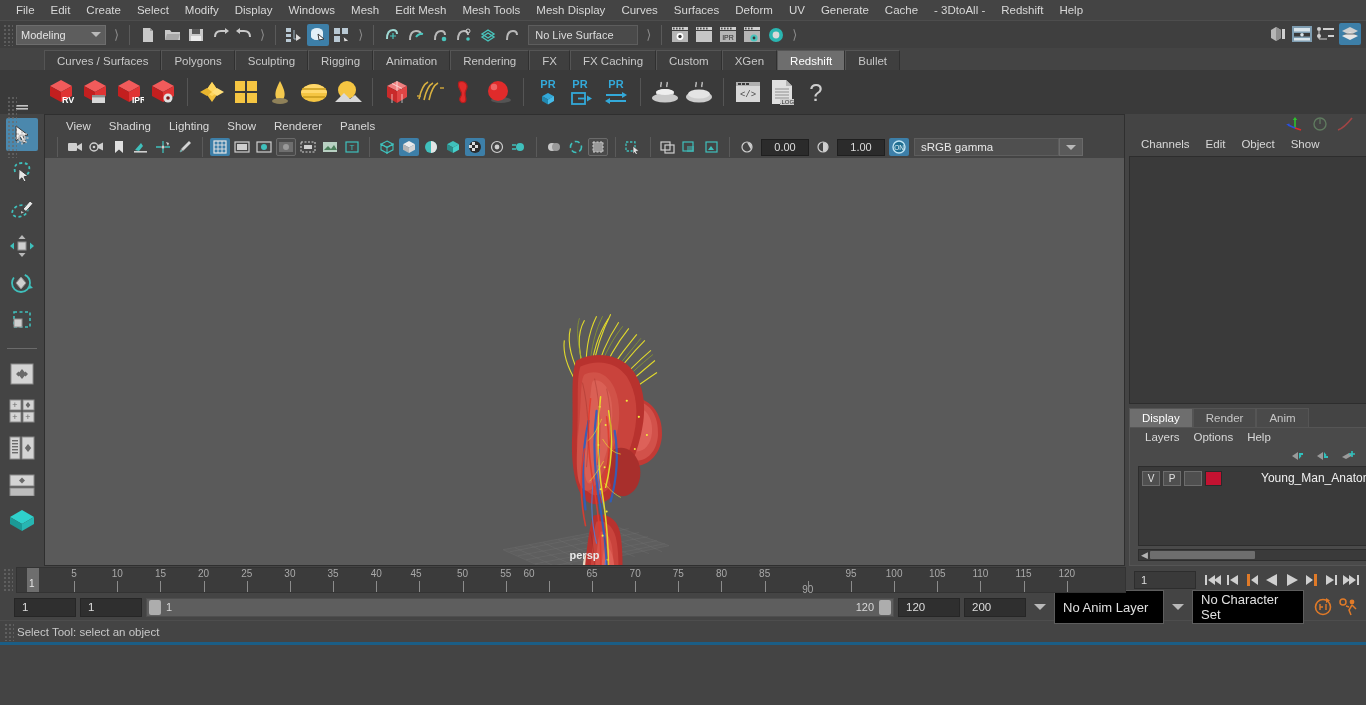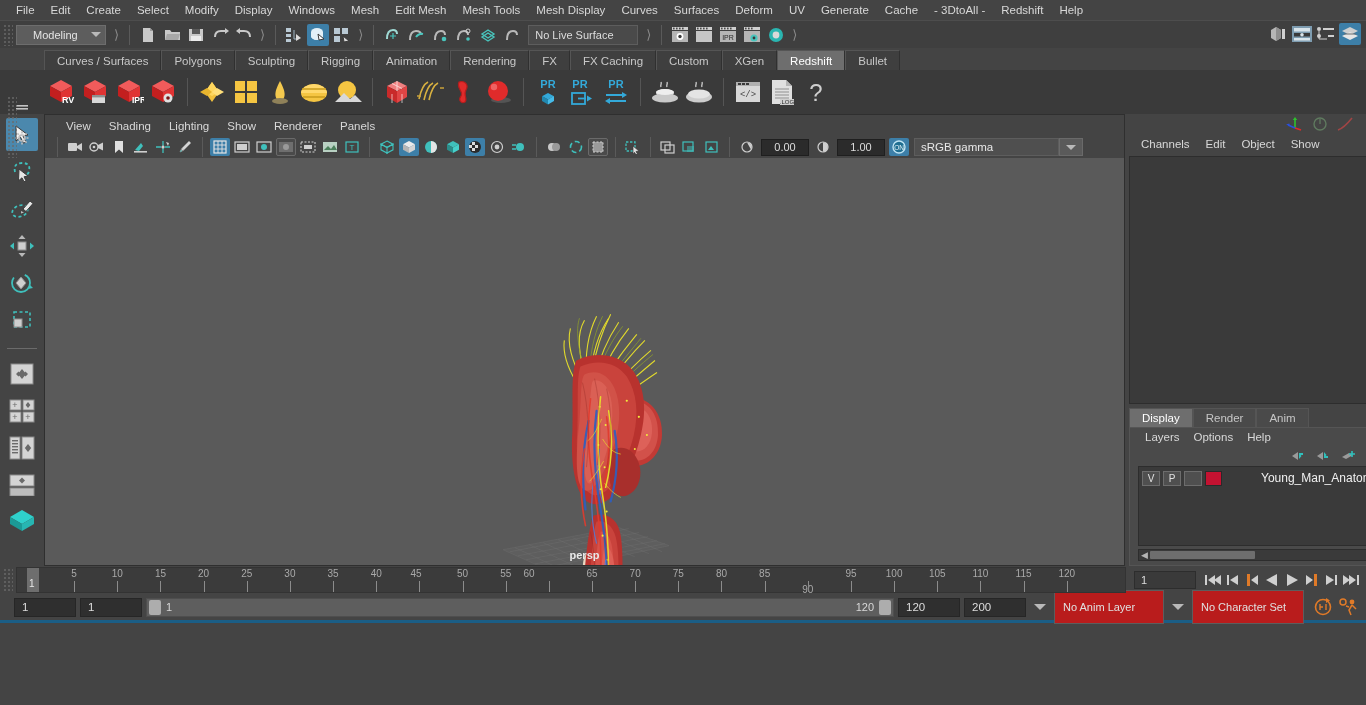--- a/index.html
+++ b/index.html
@@ -28,21 +28,21 @@
     height: 28px; background:#3f3f3f; display:flex; align-items:center;
     border-top:1px solid #4d4d4d; position:relative;
   }
   .gripdots { width:10px; height:22px;
     background-image: radial-gradient(#6a6a6a 1px, transparent 1px);
     background-size: 4px 4px; opacity:.7; margin:0 3px;
   }
   .modeSelect {
     width: 90px; height:20px; background:#5d5d5d; border:1px solid #6d6d6d;
     display:flex; align-items:center; justify-content:space-between;
-    padding: 0 4px 0 16px; font-size:11px; color:#e4e4e4; margin-right:4px;
+    padding: 0 4px 0 4px; font-size:11px; color:#e4e4e4; margin-right:4px;
   }
   .caretdn { width:0;height:0;border-left:5px solid transparent;border-right:5px solid transparent;border-top:5px solid #b9b9b9; }
   .sep { width:1px; height:20px; background:#5a5a5a; margin: 0 6px; }
   .sepArrow { color:#8a8a8a; font-size:13px; margin:0 4px; }
   .sicon { width:22px;height:22px; display:flex;align-items:center;justify-content:center; margin:0 1px; position:relative;}
   .sicon.on { background:#3d7fa8; border-radius:2px; }
   .livefield {
     height:20px; width:110px; background:#4a4a4a; border:1px solid #5d5d5d;
     display:flex;align-items:center; padding-left:6px; font-size:11px; color:#ddd;
     margin: 0 4px;
@@ -133,21 +133,21 @@
 
   
   .rangerow { height:26px; display:flex; align-items:center; background:#444; gap:4px; padding-left:14px;}
   .rfield { height:19px;background:#2f2f2f;border:1px solid #262626;color:#ddd;font-size:11.5px;
     display:flex;align-items:center;padding-left:7px;}
   .rangebar { flex:1; height:19px; background:#5e5e5e; border:1px solid #4e4e4e; position:relative;
      display:flex;align-items:center;justify-content:space-between;padding:0 2px;}
   .rangehandle { width:12px;height:15px;background:#adadad;border-radius:2px;}
   .dropcaret { width:0;height:0;border-left:6px solid transparent;border-right:6px solid transparent;
       border-top:6px solid #b9b9b9; margin:0 4px;}
-  .combo { height:19px;background:#b91c1c;border:1px solid #5d5d5d;color:#e0e0e0;font-size:11px;
+  .combo { height:19px;background:#000000;border:1px solid #5d5d5d;color:#e0e0e0;font-size:13px;
      display:flex;align-items:center;padding:16px 8px;}
 
   
   .melrow { height:28px; display:flex;align-items:center; background:#444; padding-left:14px; gap:6px;}
   .mellabel { font-size:11.5px;color:#d8d8d8; width:32px;}
   .melinput { height:20px;background:#2f2f2f;border:1px solid #262626;}
   .melin1 { width:440px; }
   .melin2 { flex:1; }
   .melicon { width:20px;height:20px;display:flex;align-items:center;justify-content:center;}
 
@@ -1250,14 +1250,18 @@
       <path d="M8 7v6M8 10h3M14 7v6" stroke="#e07a28" stroke-width="1.4" fill="none"></path>
     </svg>
     <svg width="22" height="20" viewBox="0 0 22 20" style="margin-right:6px;">
       <circle cx="5" cy="5" r="3" fill="none" stroke="#e07a28" stroke-width="1.5"></circle>
       <circle cx="14" cy="5" r="2.4" fill="#e07a28"></circle>
         <path d="M14 8l-3 5 2 5M14 8l4 4M11 10l-3-1" stroke="#e07a28" stroke-width="1.5" fill="none"></path>
     </svg>
   </div>
 
 
+  <div class="helpline">
+    <div class="gripdots" style="height:18px;margin-left:-10px;"></div>
+    <span class="helptext">Select Tool: select an object</span>
+  </div>
   <div class="blueline"></div>
 </div>
 
 </body></html>

